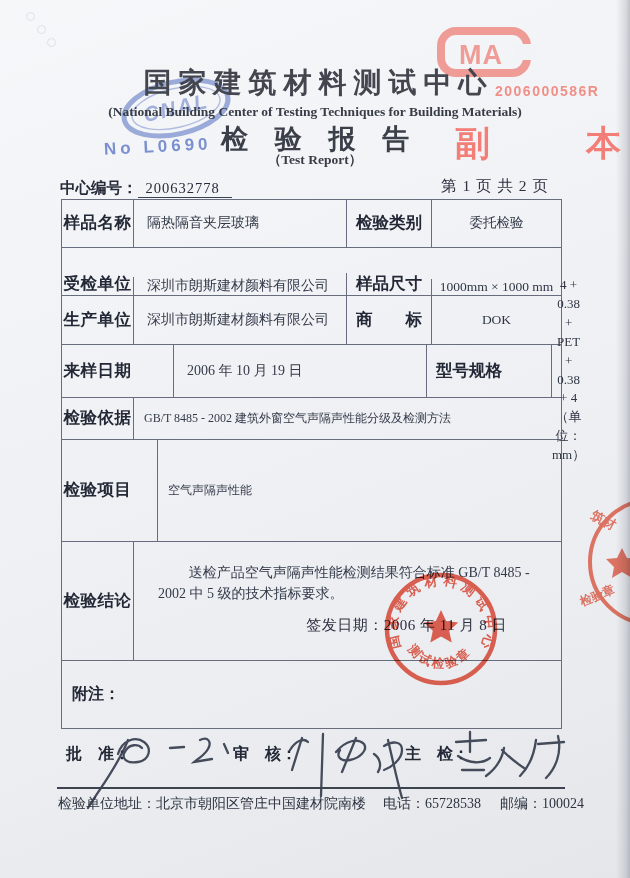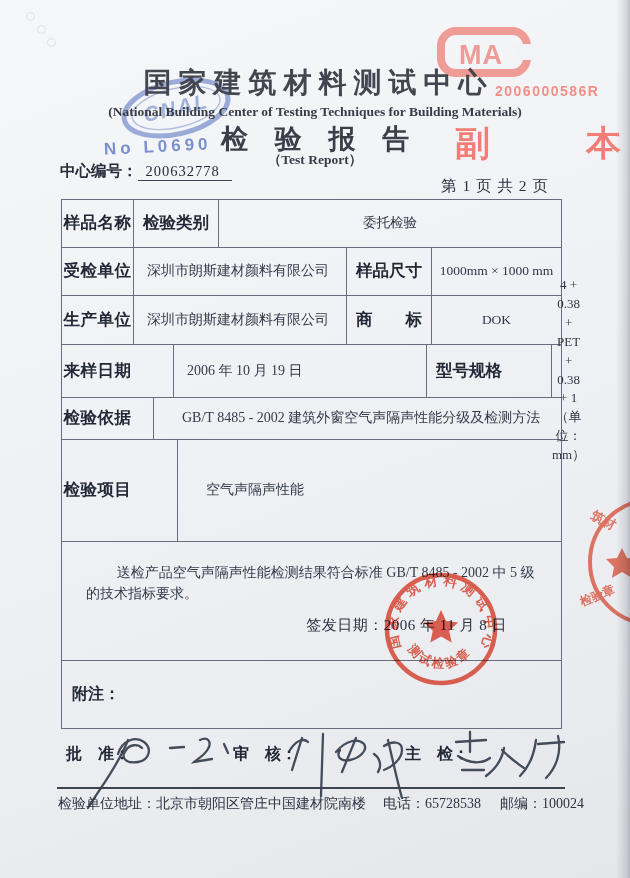--- a/index.html
+++ b/index.html
@@ -13,21 +13,21 @@
   .punch{position:absolute;border:1.5px solid #dde1e8;border-radius:50%;width:7px;height:7px;}
   
   .org-cn{position:absolute;top:64px;left:0;width:100%;text-align:center;
     font-size:28px;font-weight:bold;letter-spacing:7px;padding-left:7px;box-sizing:border-box;color:#43464f;}
   .org-en{position:absolute;top:104px;left:0;width:100%;text-align:center;
     font-size:13.5px;font-weight:bold;color:#383c47;}
   .title-cn{position:absolute;top:121px;left:0;width:100%;text-align:center;
     font-size:27px;font-weight:bold;letter-spacing:10px;padding-left:10px;box-sizing:border-box;color:#3b3f4a;}
   .title-en{position:absolute;top:151px;left:0;width:100%;text-align:center;
     font-size:13.5px;font-weight:bold;color:#383c47;}
-  .center-no{position:absolute;top:161px;left:60px;font-size:15.5px;font-weight:bold;color:#272c3a;}
+  .center-no{position:absolute;top:178px;left:60px;font-size:15.5px;font-weight:bold;color:#272c3a;}
   .center-no .val{font-weight:normal;font-size:14.5px;border-bottom:1.5px solid #3a4150;padding:0 12px 1px 8px;letter-spacing:1px;}
   .page-info{position:absolute;top:176px;left:441px;font-size:15.5px;color:#2c3140;letter-spacing:1px;}
   
   .cma{position:absolute;left:436px;top:26px;opacity:.85;}
   .cma-code{position:absolute;left:495px;top:83px;font-family:Liberation Sans, sans-serif;
     font-size:14px;font-weight:bold;letter-spacing:1.5px;color:#f0857d;opacity:.9;}
   .cnal{position:absolute;left:115px;top:70px;}
   .cnal-no{position:absolute;left:104px;top:137px;font-family:"Liberation Sans","DejaVu Sans",sans-serif;
     font-size:17px;font-weight:bold;letter-spacing:4px;color:#5d78c5;opacity:.8;transform:rotate(-3deg);}
   .copy-stamp{position:absolute;left:455px;top:126px;font-size:35px;font-weight:bold;color:#f3726a;
@@ -38,22 +38,22 @@
   .tbl{position:absolute;left:61px;top:199px;width:501px;border:1.6px solid #676d7c;box-sizing:border-box;}
   .tr{display:flex;border-top:1.6px solid #676d7c;box-sizing:border-box;}
   .tr:first-child{border-top:none;}
   .td{box-sizing:border-box;border-left:1.6px solid #676d7c;display:flex;align-items:center;}
   .td:first-child{border-left:none;}
   .lab{width:71px;justify-content:center;font-size:16.5px;font-weight:bold;color:#232836;flex:none;letter-spacing:.5px;}
   .v1{width:213px;padding-left:13px;font-size:14px;color:#333a49;flex:none;}
   .lab2{width:85px;justify-content:center;font-size:16.5px;font-weight:bold;color:#232836;flex:none;}
   .v2{flex:1;justify-content:center;font-size:13.5px;color:#2f3645;text-align:center;}
   .v2 .two-line{line-height:1.45;font-size:13px;}
-  .vwide{flex:1;padding-left:28px;font-size:14px;color:#333a49;margin-left:20px;}
-  .r1{height:46.5px;} .r2{height:48px;} .r3{height:49px;} .r4{height:53px;gap:40px;}
+  .vwide{flex:1;padding-left:10px;font-size:12px;color:#333a49;}
+  .r1{height:46.5px;} .r2{height:48px;align-items:flex-end;} .r3{height:49px;} .r4{height:53px;gap:40px;}
   .r5{height:42px;} .r6{height:102px;gap:24px;} .r7{height:119px;} .r8{height:68px;}
   .concl-cell{flex:1;display:block;padding:12px 10px 0 16px;font-size:14px;color:#333a49;line-height:1.55;}
   .concl-text{text-indent:2.2em;margin:8px;}
   .sign-date{text-align:right;padding-right:44px;margin-top:9px;font-size:15px;color:#2b303e;letter-spacing:.5px;}
   .seal-note{text-align:right;padding-right:60px;margin-top:5px;font-size:14.5px;color:#2b303e;}
   .note-cell{flex:1;padding-left:10px;font-size:16px;font-weight:bold;color:#232836;display:flex;align-items:center;}
   
   .sig-label{position:absolute;font-size:16px;font-weight:bold;color:#232836;top:744px;}
   .sig-svg{position:absolute;left:58px;top:726px;}
   .rule{position:absolute;left:57px;top:787px;width:508px;height:2px;background:#3e444f;}
@@ -93,20 +93,21 @@
   <div class="copy-stamp">副本</div>
 
   <div class="center-no">
     <span>中心编号：</span><span class="val">200632778</span>
   </div>
   <div class="page-info">第 1 页 共 2 页</div>
 
   <div class="tbl">
     <div class="tr r1">
       <div class="td lab">样品名称</div>
+      <div class="td v1">隔热隔音夹层玻璃</div>
       <div class="td lab2">检验类别</div>
       <div class="td v2">
           <span>委托检验</span>
         </div>
     </div>
     <div class="tr r2">
       <div class="td lab">受检单位</div>
       <div class="td v1">深圳市朗斯建材颜料有限公司</div>
       <div class="td lab2">样品尺寸</div>
       <div class="td v2">
@@ -121,33 +122,34 @@
           <span>DOK</span>
         </div>
     </div>
     <div class="tr r4">
       <div class="td lab">来样日期</div>
       <div class="td v1">2006 年 10 月 19 日</div>
       <div class="td lab2">型号规格</div>
       <div class="td v2">
         <div class="two-line">
           <div>4 + 0.38 + PET + 0.38</div>
-          <div>+ 1（单位：mm）</div>
+          <div>+ 4（单位：mm）</div>
         </div>
       </div>
     </div>
     <div class="tr r5">
       <div class="td lab">检验依据</div>
       <div class="td vwide">GB/T 8485 - 2002  建筑外窗空气声隔声性能分级及检测方法</div>
     </div>
     <div class="tr r6">
       <div class="td lab">检验项目</div>
       <div class="td vwide">空气声隔声性能</div>
     </div>
     <div class="tr r7">
+      <div class="td lab">检验结论</div>
       <div class="td concl-cell">
         <p class="concl-text">送检产品空气声隔声性能检测结果符合标准 GB/T 8485 - 2002 中 5 级的技术指标要求。</p>
         <div class="sign-date">签发日期：2006 年 11 月 8 日</div>
       </div>
     </div>
     <div class="tr r8">
       <div class="note-cell">附注：</div>
     </div>
   </div>
 

